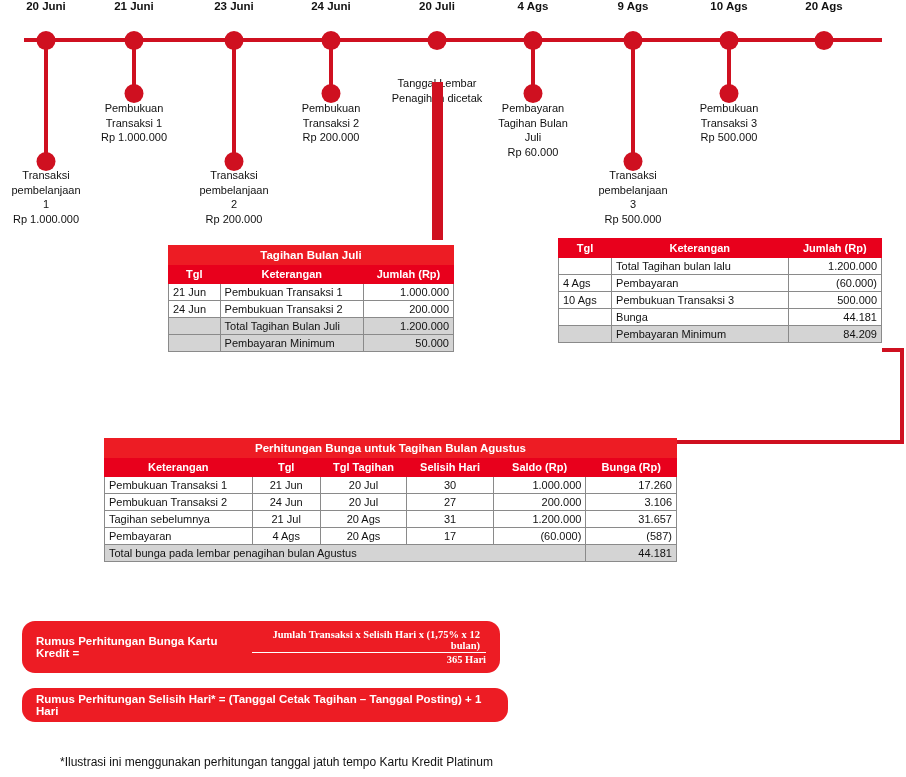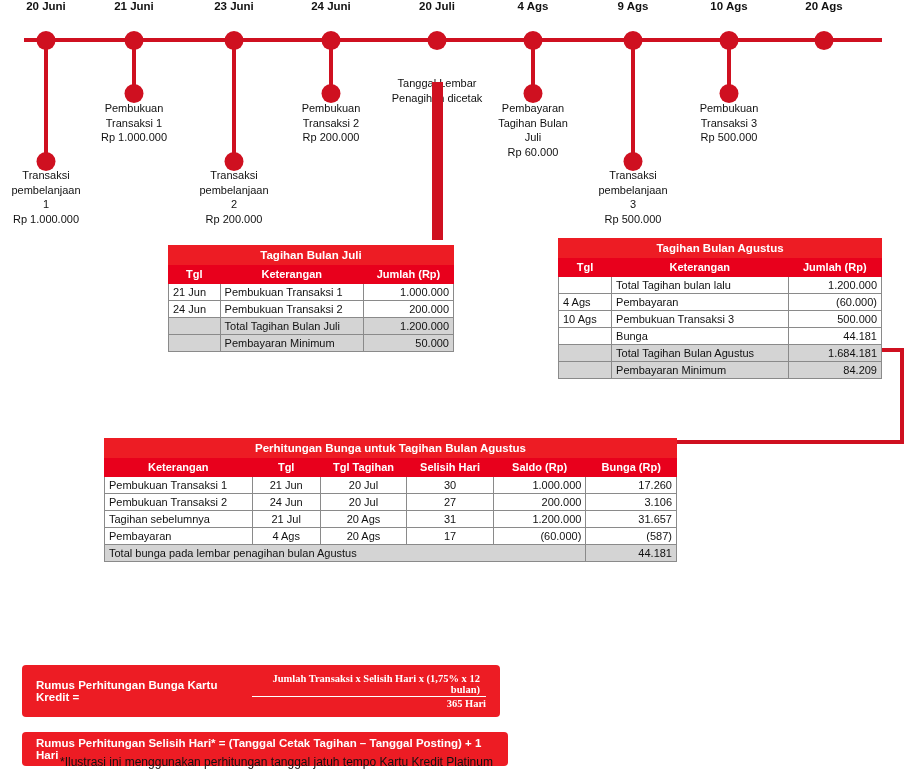--- a/index.html
+++ b/index.html
@@ -109,28 +109,27 @@
   .conn {
     position: absolute;
     background: #cf1020;
   }
 
   
   .formula-box {
     position: absolute;
     background: #ed1c24;
     color: #ffffff;
-    border-radius: 4px;
+    border-radius: 13px;
     font-weight: bold;
     font-size: 11.5px;
     display: flex;
     align-items: center;
     padding: 0 14px;
     box-sizing: border-box;
-    margin-top: 44px;
   }
   .frac {
     display: inline-block;
     text-align: right;
     vertical-align: middle;
     margin-left: 4px;
   }
   .frac .top {
     display: block;
     border-bottom: 1px solid #ffffff;
@@ -249,23 +248,20 @@
     <tr>
       <td class="gray"></td>
       <td class="gray">Pembayaran Minimum</td>
       <td class="gray num">50.000</td>
     </tr>
   </tbody>
     </table>
 
   <table class="tbl" style="left:558px; top:238px; width:324px;">
     <tbody>
-        <tr>
-      <td class="title-cell" colspan="3">Tagihan Bulan Agustus</td>
-    </tr>
     <tr>
       <td class="hdr-cell" style="width:48px;">Tgl</td>
       <td class="hdr-cell" style="width:184px;">Keterangan</td>
       <td class="hdr-cell" style="width:90px;">Jumlah (Rp)</td>
     </tr>
     <tr>
       <td></td>
       <td>Total Tagihan bulan lalu</td>
       <td class="num">1.200.000</td>
     </tr>
@@ -276,25 +272,20 @@
     </tr>
     <tr>
       <td>10 Ags</td>
       <td>Pembukuan Transaksi 3</td>
       <td class="num">500.000</td>
     </tr>
     <tr>
       <td></td>
       <td>Bunga</td>
       <td class="num">44.181</td>
-    </tr>
-    <tr>
-      <td class="gray"></td>
-      <td class="gray">Total Tagihan Bulan Agustus</td>
-      <td class="gray num">1.684.181</td>
     </tr>
     <tr>
       <td class="gray"></td>
       <td class="gray">Pembayaran Minimum</td>
       <td class="gray num">84.209</td>
     </tr>
   </tbody>
     </table>
 
   <div class="conn" style="left:882px; top:348px; width:22px; height:4px;"></div>

